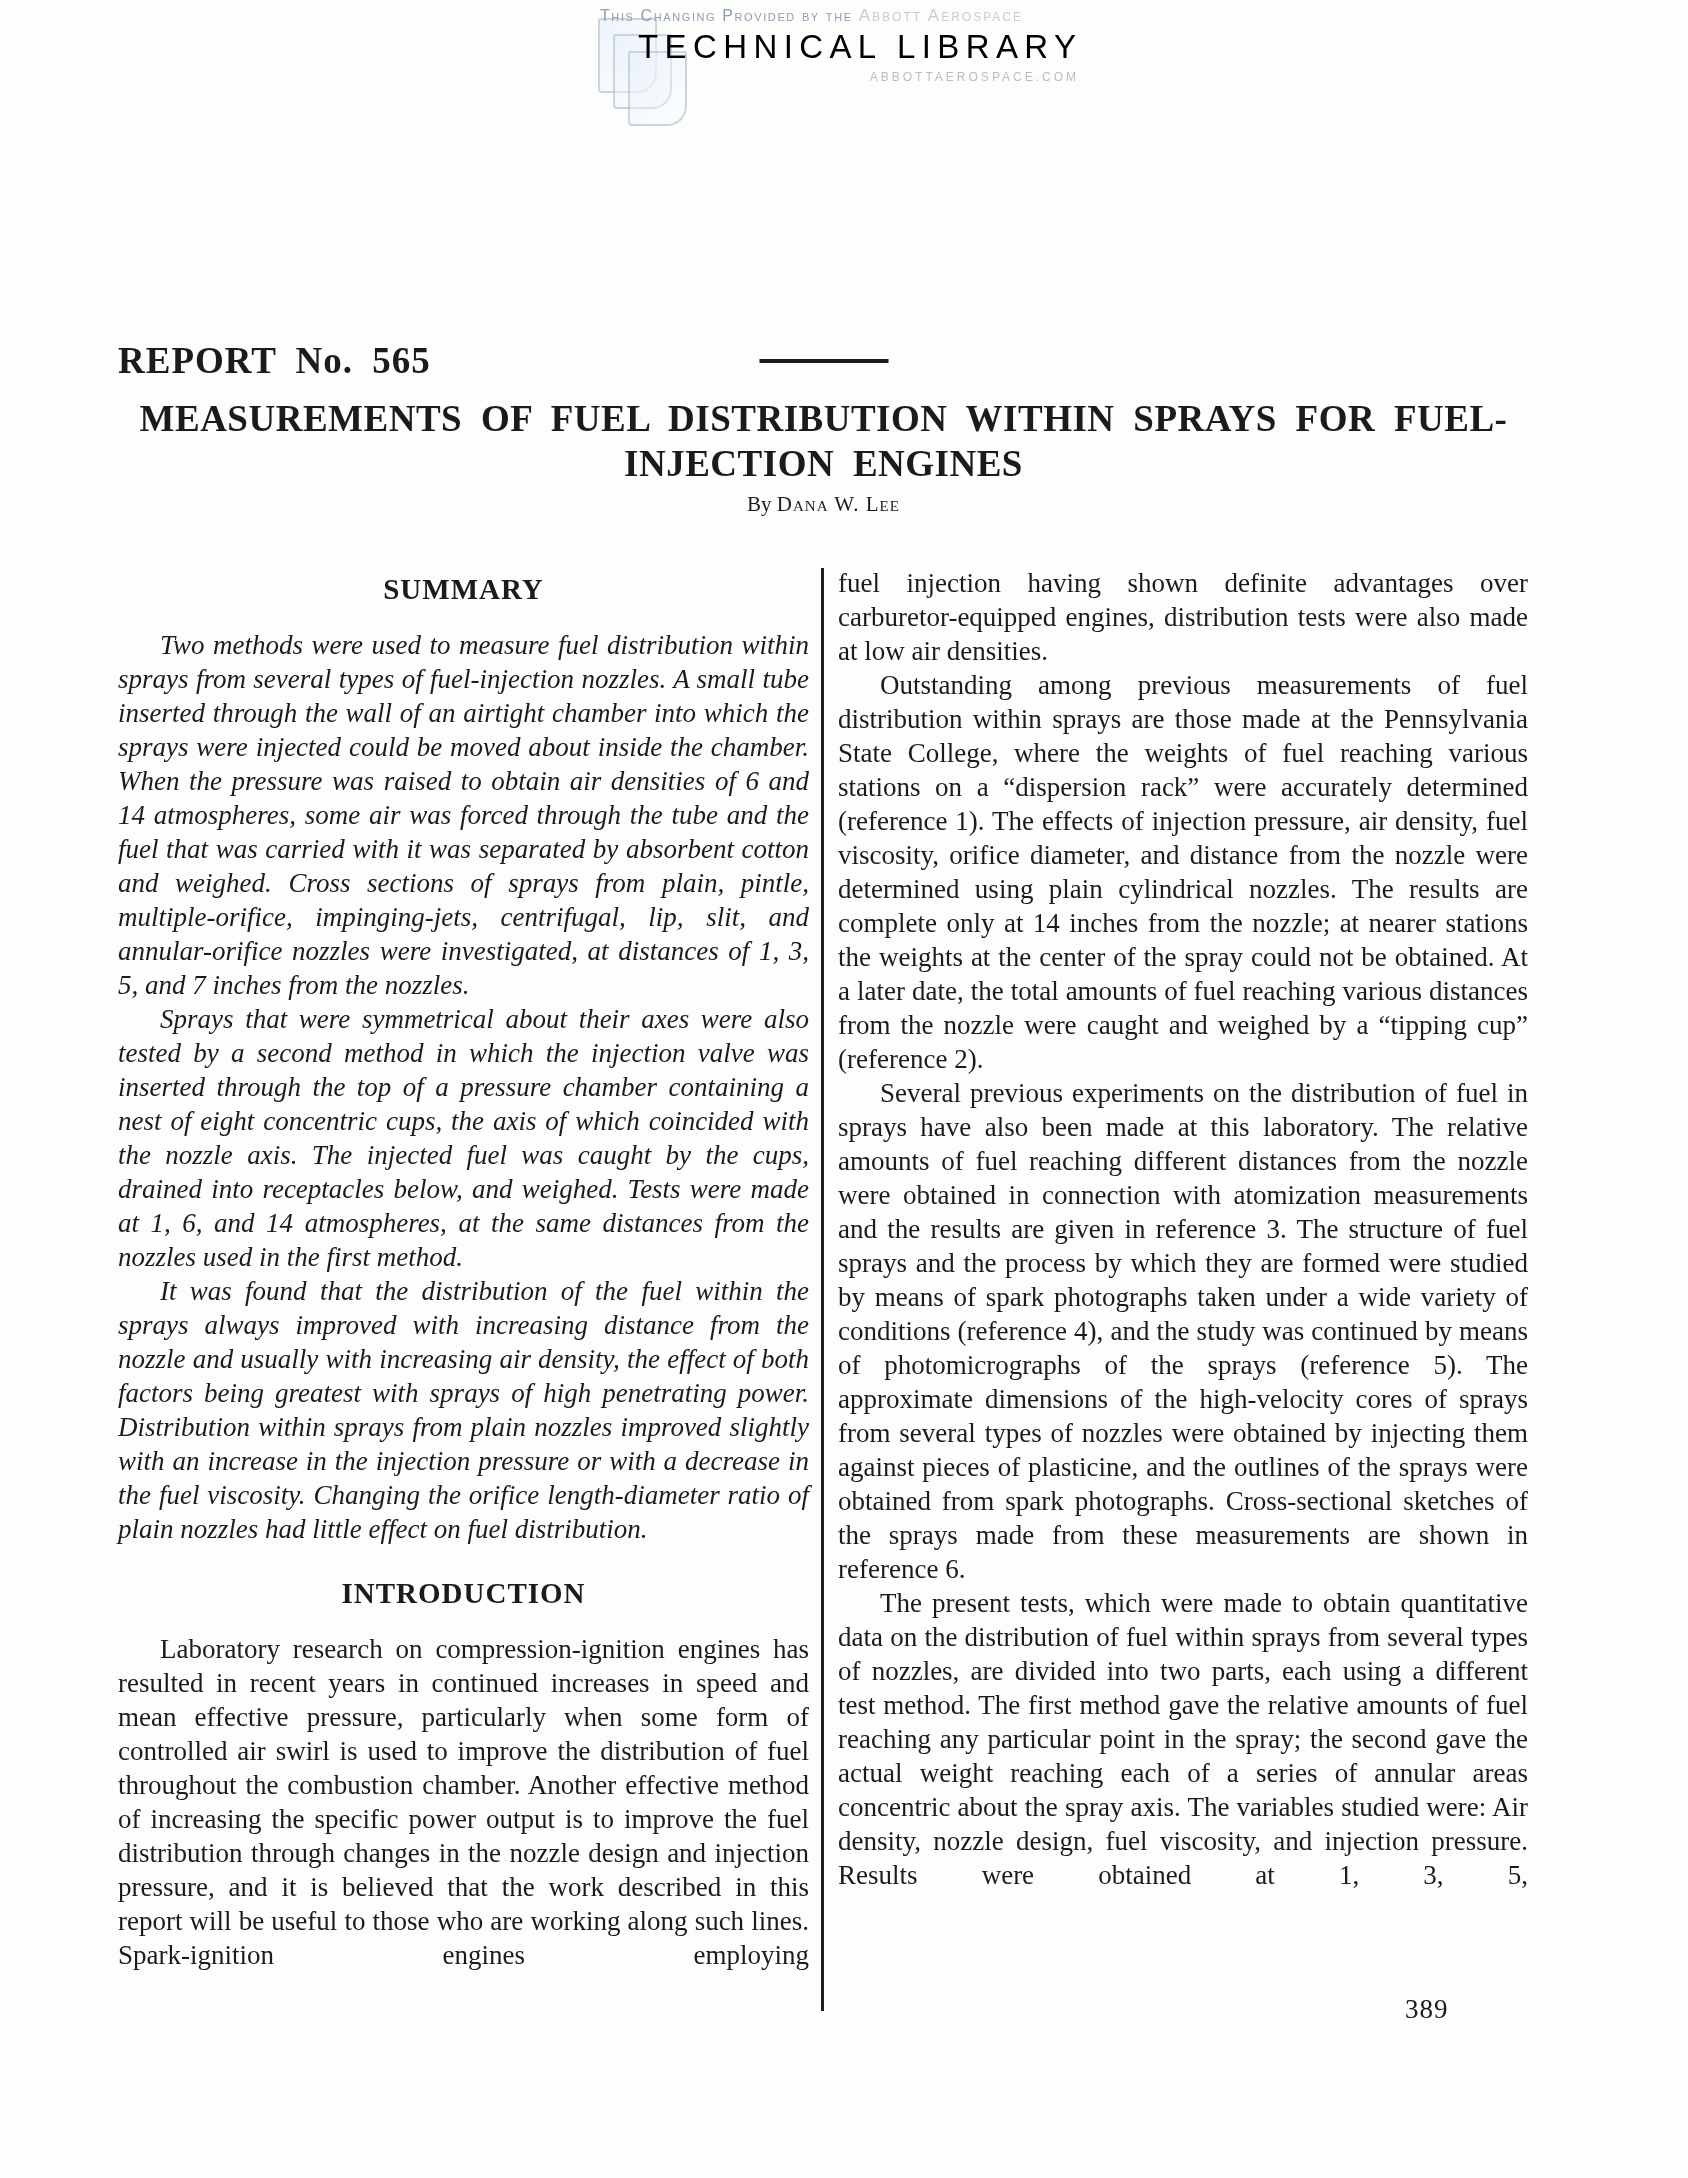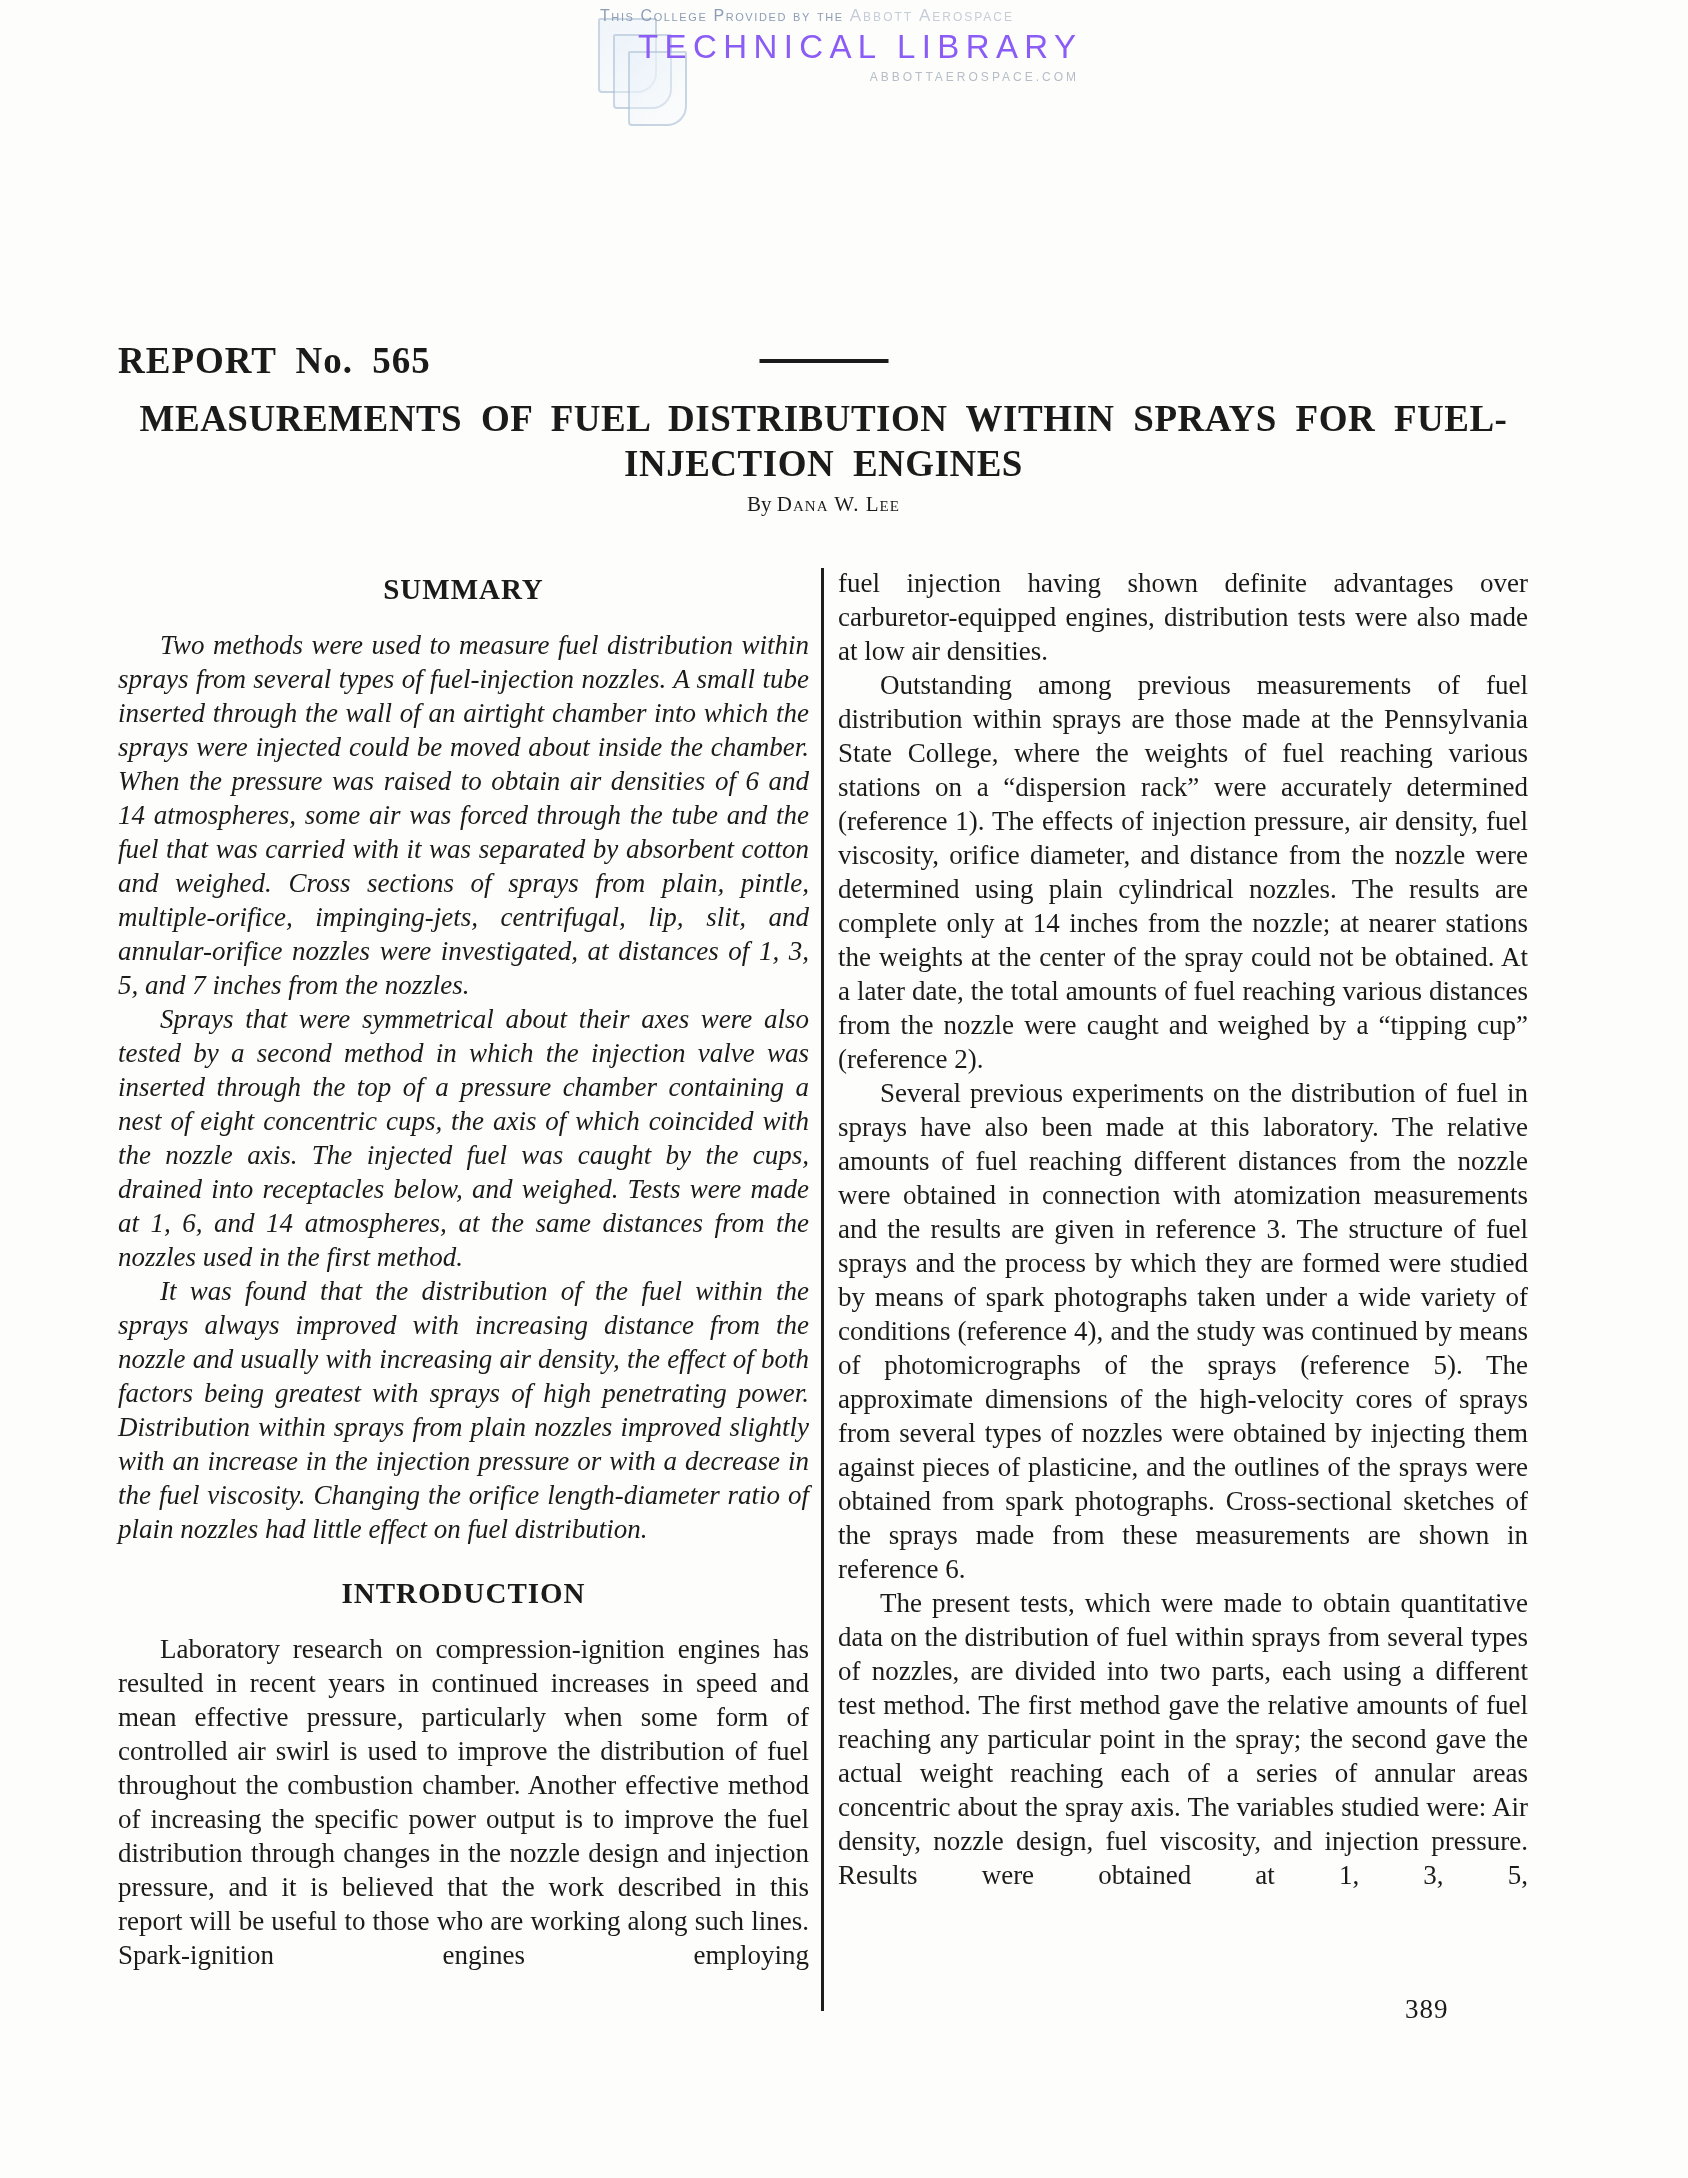--- a/index.html
+++ b/index.html
@@ -27,21 +27,21 @@
     padding-left:8px;white-space:nowrap;
     font-family:"Liberation Sans", sans-serif;
     font-variant:small-caps;font-size:16px;letter-spacing:1.6px;
     color:#8d9db4;position:relative;z-index:2;
   }
   .logo-line1 .abbott{color:#c6cdd8;font-size:17px;letter-spacing:2px;}
   .logo-title{
     padding-left:46px;white-space:nowrap;position:relative;z-index:2;
     font-family:"Liberation Sans", sans-serif;
     font-size:33px;font-weight:400;letter-spacing:6.4px;
-    color:#8b5cf6;margin-top:2px;
+    color:#000000;margin-top:2px;
   }
   .logo-domain{
     text-align:right;white-space:nowrap;position:relative;z-index:2;
     font-family:"Liberation Sans", sans-serif;
     font-size:12px;letter-spacing:3px;color:#b6bdc6;margin-top:4px;
   }
 
   
   .content{position:absolute;left:118px;top:0;width:1411px;}
   .report-no{
@@ -93,21 +93,21 @@
 </style>
 </head>
 <body>
 
 <div class="logo">
   <div class="logo-sheets">
     <i class="s1"></i>
       <i class="s2"></i>
       <i class="s3"></i>
   </div>
-  <div class="logo-line1"><span>This College Provided by the</span>&nbsp;<span class="abbott">Abbott Aerospace</span></div>
+  <div class="logo-line1"><span>This Changing Provided by the</span>&nbsp;<span class="abbott">Abbott Aerospace</span></div>
   <div class="logo-title">TECHNICAL LIBRARY</div>
   <div class="logo-domain">ABBOTTAEROSPACE.COM</div>
 </div>
 
 <div class="content">
 
   <div class="report-no">REPORT No. 565</div>
   <div class="rule"></div>
   <div class="main-title">MEASUREMENTS OF FUEL DISTRIBUTION WITHIN SPRAYS FOR FUEL-INJECTION ENGINES</div>
   <div class="byline"><span>By</span>&nbsp;<span class="author">Dana W. Lee</span></div>

